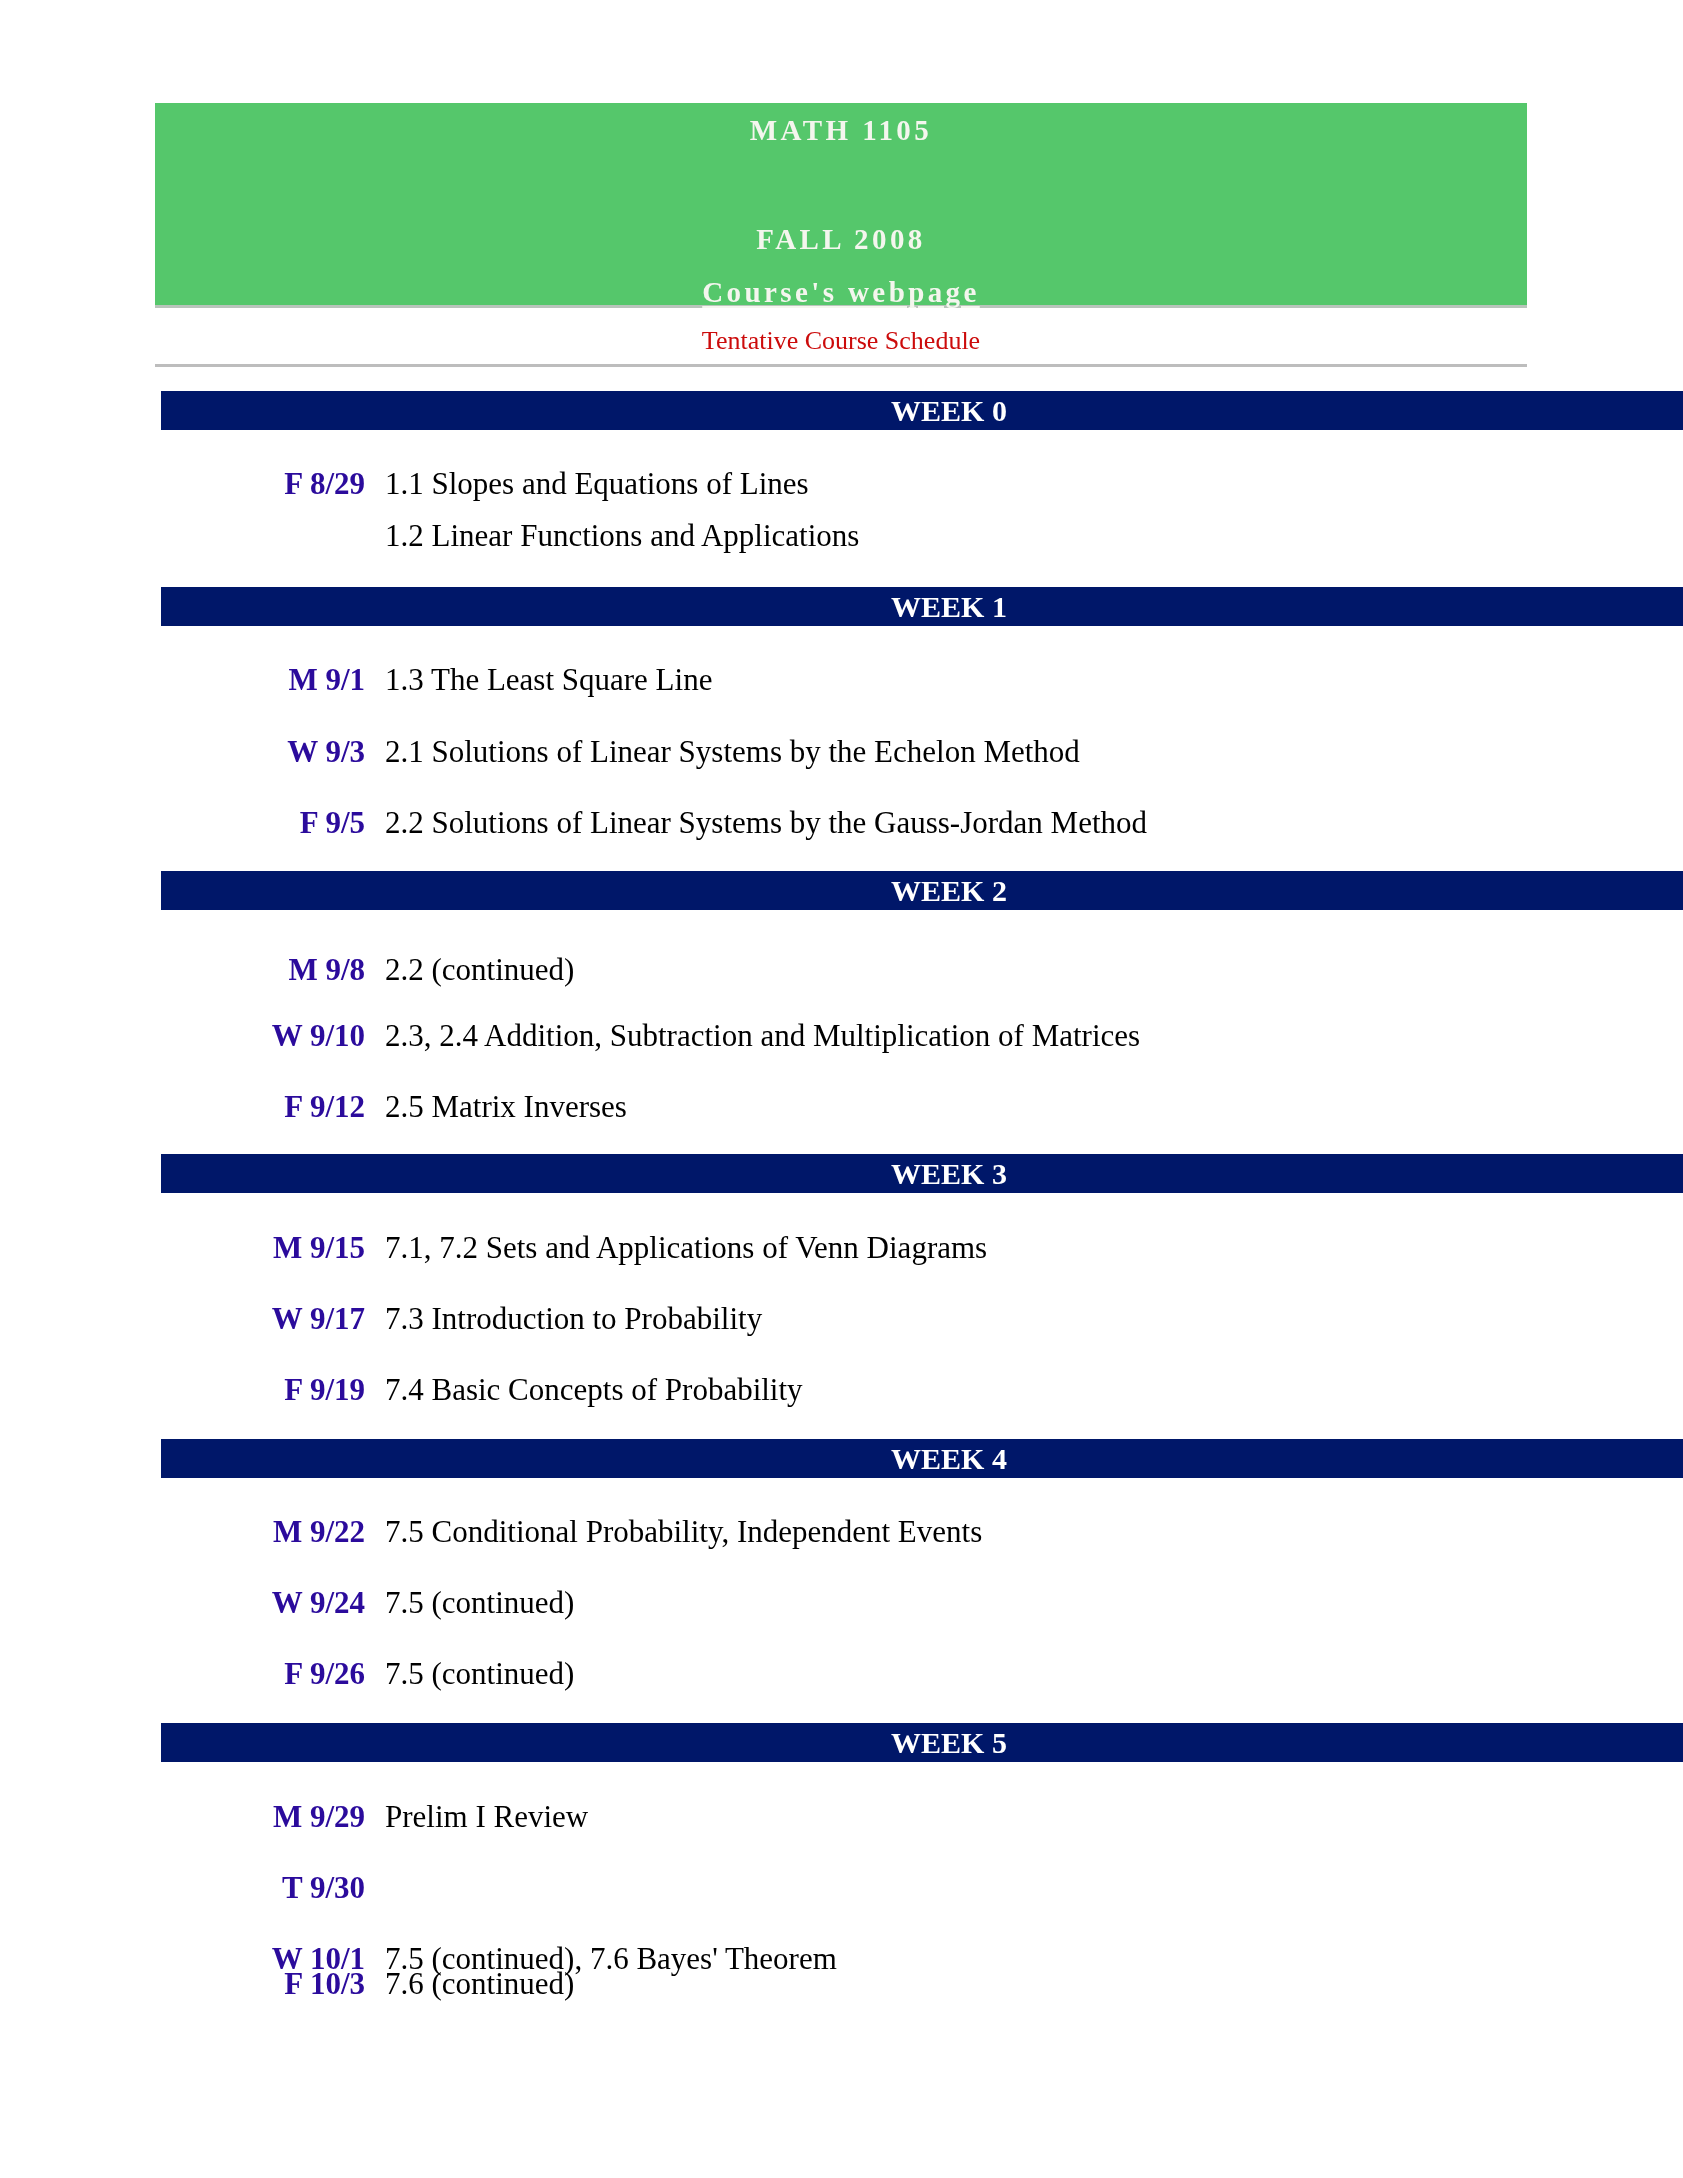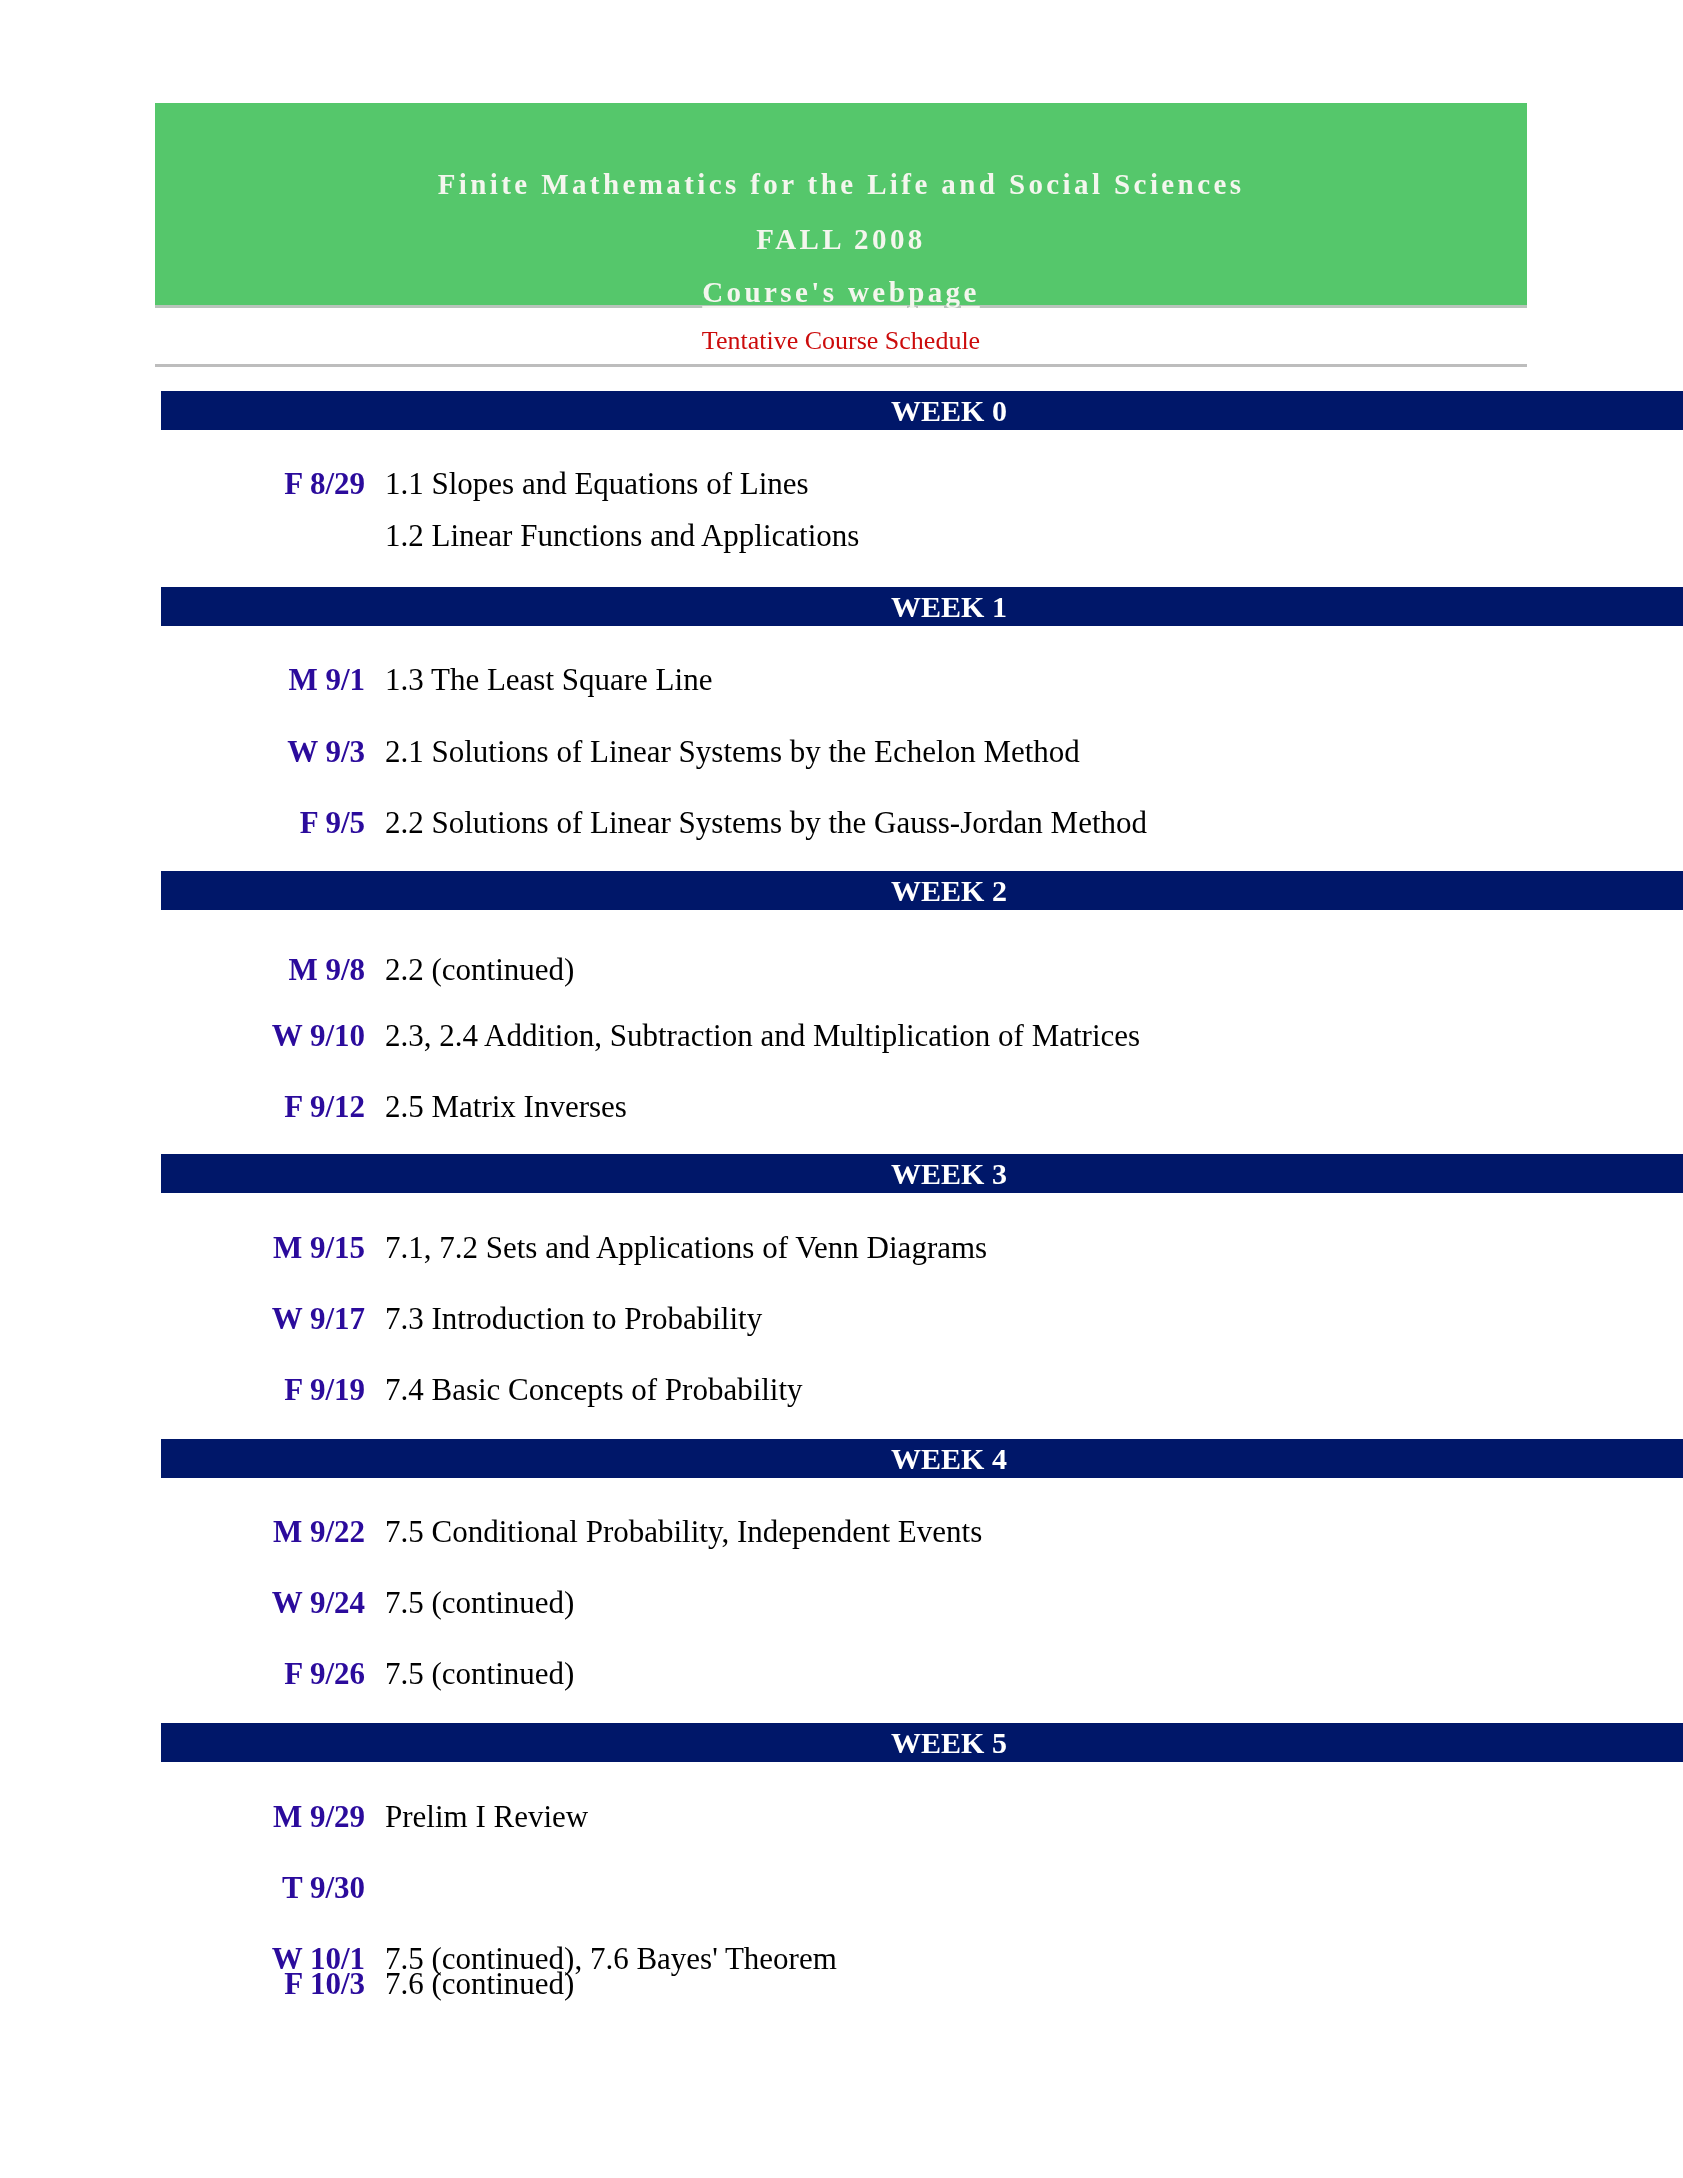--- a/index.html
+++ b/index.html
@@ -38,21 +38,21 @@
   .row .topic {
     position: absolute; left: 385px; bottom: 0;
     color: #000000; font-size: 31px; white-space: nowrap; line-height: 1;
   }
   .row .topic b { font-weight: bold; }
 </style>
 </head>
 <body>
 
 <div class="header-box">
-  <div class="header-line" style="top:67px">Finite Mathematics for the Life and Social Sciences</div>
+  <div class="header-line" style="top:13px">MATH 1105</div>
   <div class="header-line" style="top:122px">FALL 2008</div>
   <div class="header-line" style="top:175px">
     <a href="#">Course's webpage</a>
   </div>
 </div>
 
 <div class="subtitle">Tentative Course Schedule</div>
 <div class="rule"></div>
 
 <div id="schedule">

